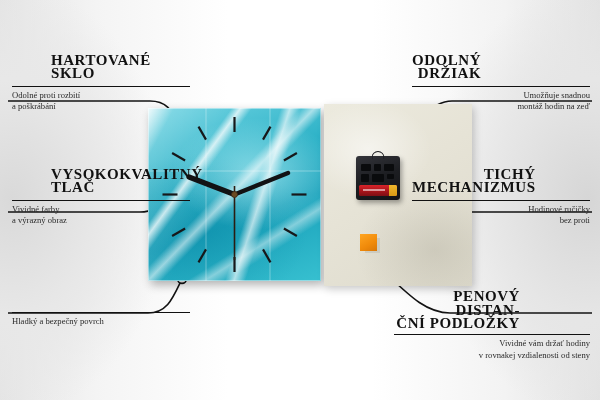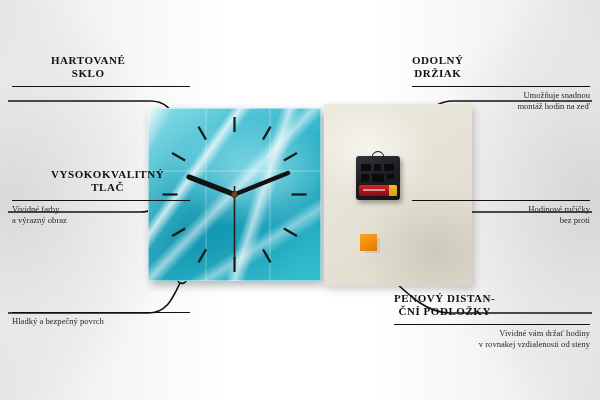--- a/index.html
+++ b/index.html
@@ -31,26 +31,25 @@
   .f-head {
     display: flex; align-items: center; gap: 7px;
     min-height: 30px;
   }
   .feature.left  .f-head { justify-content: flex-start; }
   .feature.right .f-head { justify-content: flex-end; flex-direction: row-reverse; gap: 38px; }
 
   .f-title {
     font-family: "Liberation Serif", serif;
     font-weight: bold;
-    font-size: 11px;
+    font-size: 15px;
     letter-spacing: 0.55px;
     line-height: 13.5px;
     color: #111111;
     text-transform: uppercase;
-    text-align: center;
   }
   .f-rule {
     height: 1.3px; background: #111111; margin: 3.5px 0 3px 0; width: 100%;
   }
   .f-desc {
     font-family: "Liberation Serif", serif;
     font-size: 8.6px;
     line-height: 11.5px;
     color: #2a2a2a;
   }
@@ -246,20 +245,24 @@
             <path d="M8 8 H16"></path>
           </g>
         </svg>
       </span>
       <span class="f-title">
         <span>HARTOVANÉ</span><br>
         <span>SKLO</span>
       </span>
     </div>
     <div class="f-rule"></div>
+    <div class="f-desc">
+      <span>Odolné proti rozbití</span><br>
+      <span>a poškrábání</span>
+    </div>
   </div>
 
   <div class="feature left" style="top:166px">
     <div class="f-head">
       <span class="f-icon">
         <svg width="26" height="22" viewBox="0 0 26 22">
           <rect x="1" y="1.5" width="24" height="19" rx="1.5" fill="none" stroke="#111" stroke-width="1.3"></rect>
           <text x="13" y="9" text-anchor="middle" font-family="Liberation Sans, sans-serif" font-size="5" fill="#111">ultra</text>
           <text x="13" y="18" text-anchor="middle" font-family="Liberation Sans, sans-serif" font-size="9.5" font-weight="bold" fill="#111">HD</text>
         </svg>
@@ -327,20 +330,24 @@
   <div class="feature right" style="top:166px">
     <div class="f-head">
       <span class="f-icon">
         <svg width="26" height="25" viewBox="0 0 26 25">
           <g fill="none" stroke="#111" stroke-width="1.9" stroke-linejoin="round">
             <path d="M13 1.6 l2.4 1.0 2.3 -0.9 1.5 2.1 2.4 0.6 0.1 2.5 1.9 1.6 -1.2 2.2 0.6 2.4 -2.2 1.2 -0.9 2.3 -2.5 -0.2 -1.9 1.6 -2.1 -1.3 -2.4 0.5 -1.0 -2.3 -2.2 -1.2 0.3 -2.5 -1.3 -2.1 1.7 -1.8 0.3 -2.5 2.4 -0.4 1.6 -1.9 z"></path>
             <circle cx="13" cy="12.5" r="4.0"></circle>
           </g>
         </svg>
       </span>
+      <span class="f-title">
+        <span>TICHÝ</span><br>
+        <span>MECHANIZMUS</span>
+      </span>
     </div>
     <div class="f-rule"></div>
     <div class="f-desc">
       <span>Hodinové ručičky</span><br>
       <span>bez proti</span>
     </div>
   </div>
 
   <div class="feature right" style="top:290px; width:196px;">
     <div class="f-head">

